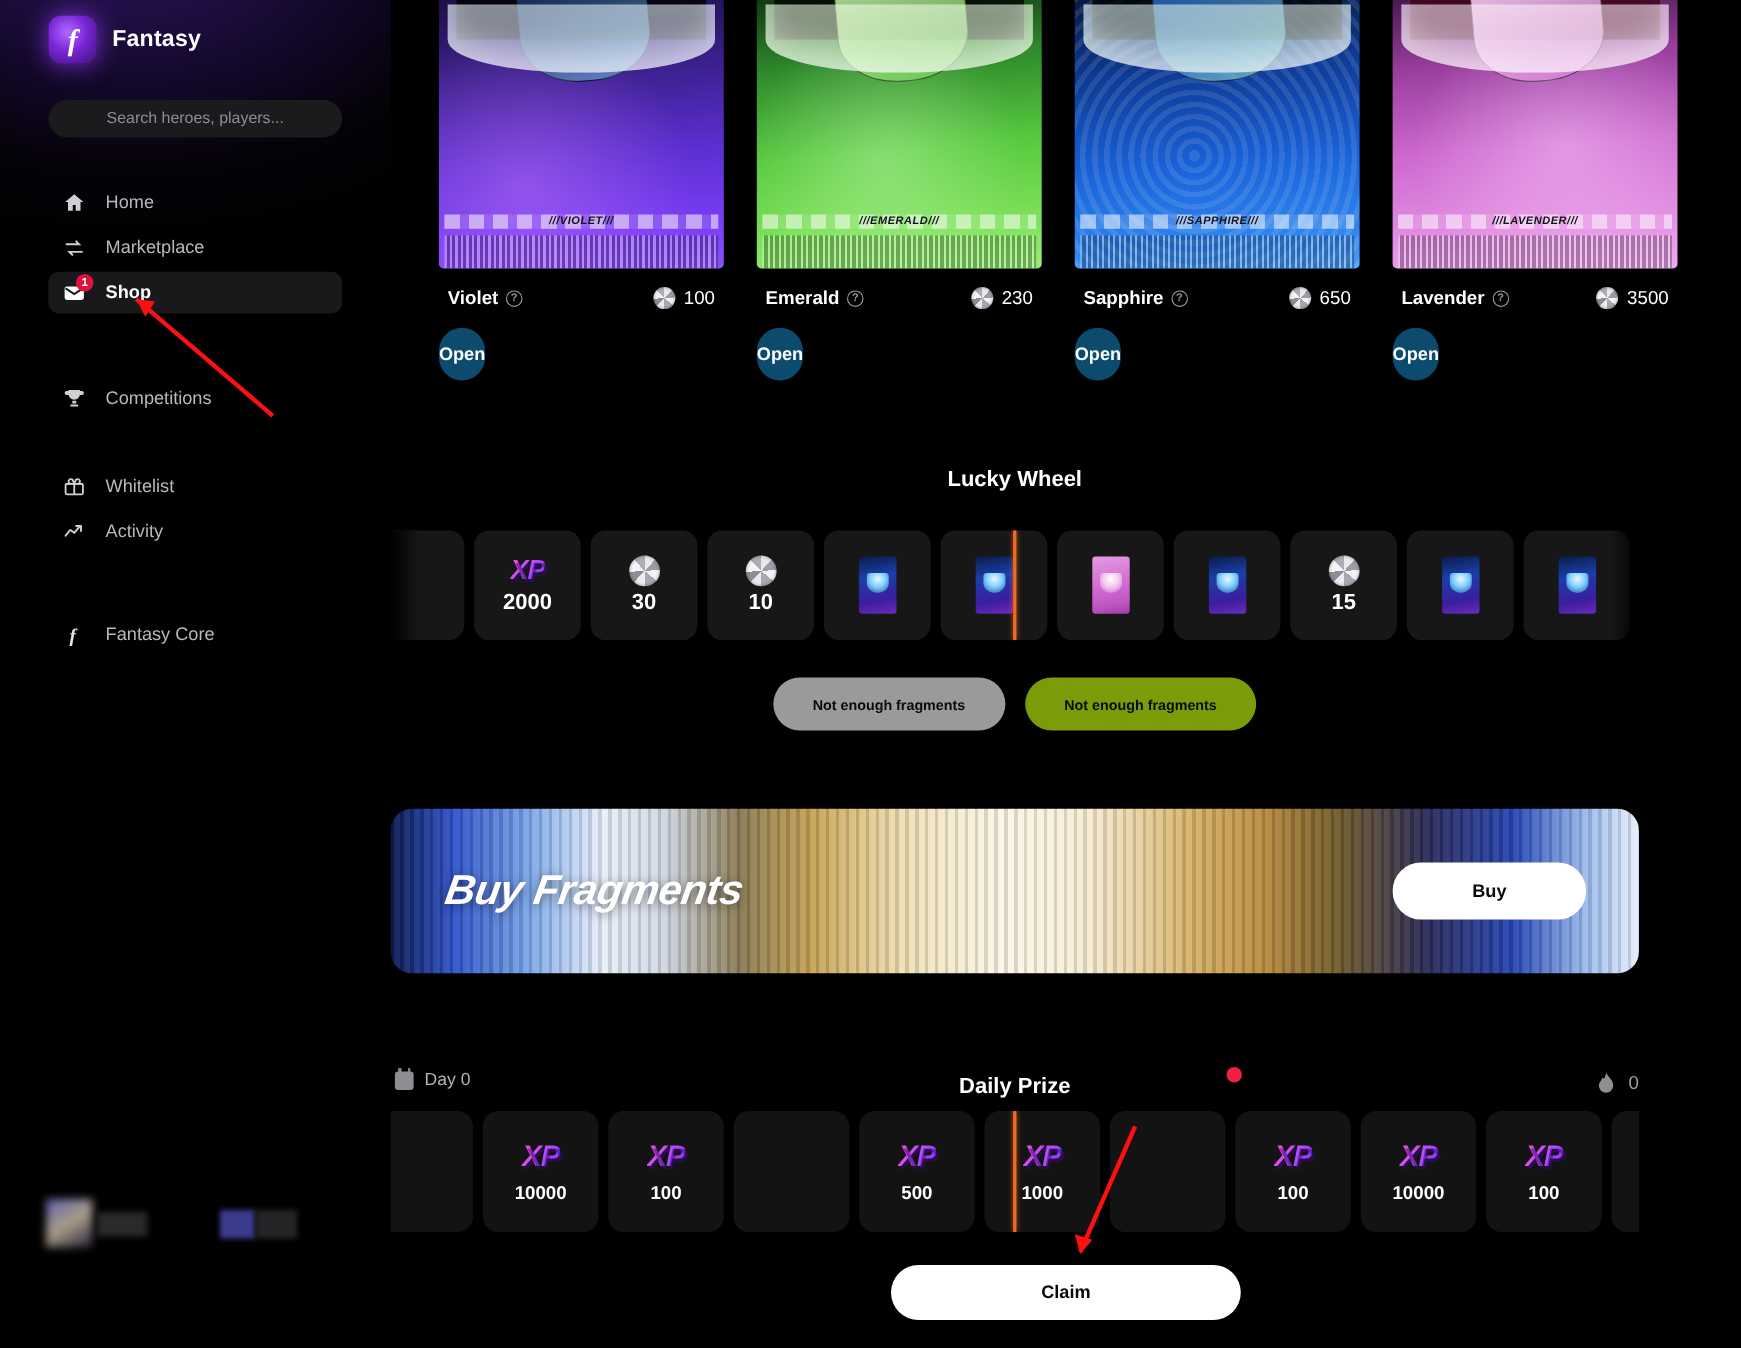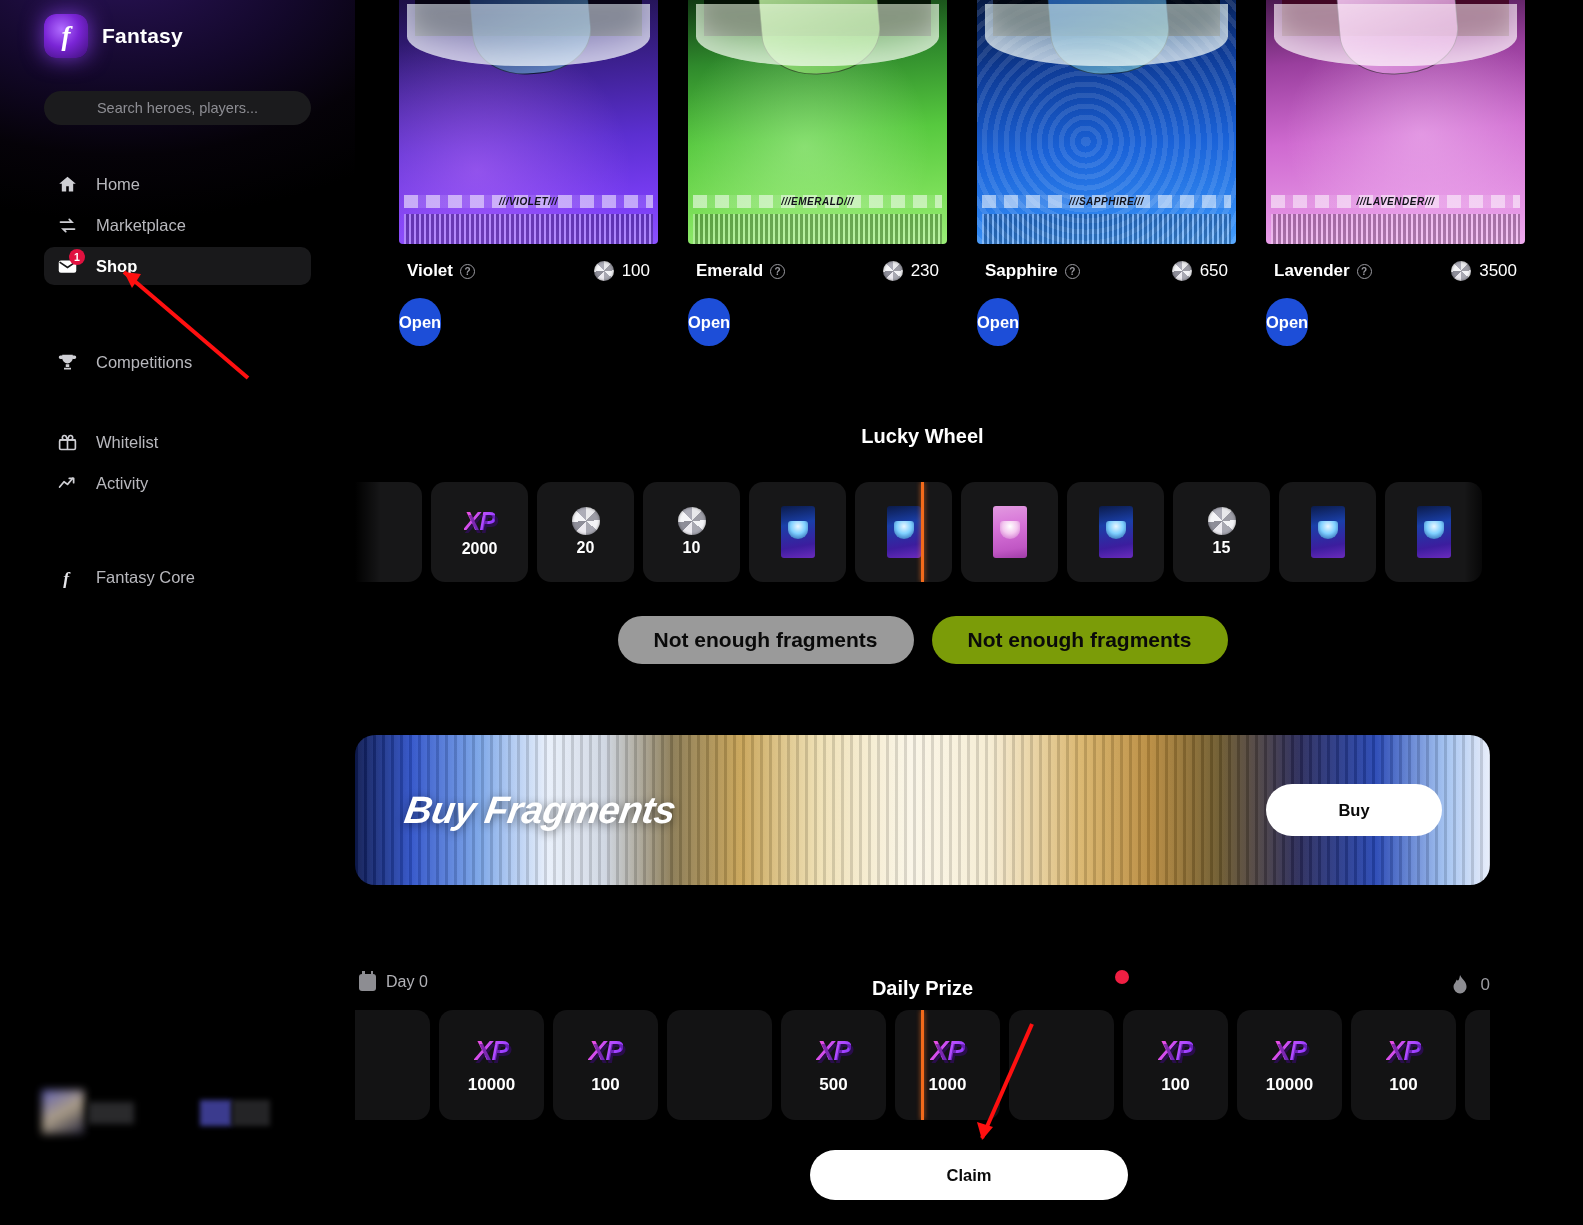--- a/index.html
+++ b/index.html
@@ -101,39 +101,39 @@
            font-size:10px; display:flex; align-items:center; justify-content:center; font-weight:700; }
   .price { display:flex; align-items:center; gap:8px; color:#fff; font-size:17px; }
   .frag-ico {
     width:20px; height:20px; border-radius:50%;
     background: conic-gradient(#e9e9ec 0 12%, #9d9da6 12% 24%, #f3f3f6 24% 36%, #a8a8b2 36% 50%, #eceaf0 50% 62%, #8e8e99 62% 74%, #f5f5f8 74% 88%, #adadb8 88% 100%);
     box-shadow: inset 0 0 3px rgba(0,0,0,.45);
     flex:0 0 20px;
   }
   .frag-ico.lg { width:28px; height:28px; flex:0 0 28px; }
   .open-btn {
-    margin-top:17px; height:48px; border-radius:26px; background:#1d4ed8;
+    margin-top:17px; height:48px; border-radius:26px; background:#0c4a6e;
     color:#fff; font-size:16.5px; font-weight:700;
     display:flex; align-items:center; justify-content:center; border:none; cursor:pointer;
     font-family:"Liberation Sans", sans-serif;
   }
 
   
   .section-title { text-align:center; color:#fff; font-size:20px; font-weight:700; }
   .wheel-wrap { position:absolute; left:0; top:425px; width:1135px; }
   .wheel-strip {
     position:relative; margin-top:34px; height:100px; overflow:hidden; width:1135px;
   }
   .strip-row { display:flex; gap:9px; position:absolute; left:-30px; top:0; }
   .tile {
     width:97px; height:100px; border-radius:14px; background:#171718;
     display:flex; flex-direction:column; align-items:center; justify-content:center; gap:4px;
     flex:0 0 97px;
   }
-  .tile-val { color:#fff; font-size:16px; font-weight:700; }
+  .tile-val { color:#fff; font-size:20px; font-weight:700; }
   .xp-ico {
     font-family:"Liberation Sans", sans-serif; font-style:italic; font-weight:800;
     font-size:25px; letter-spacing:-1px;
     background: linear-gradient(120deg,#ff4fd8 0%, #b44cff 55%, #7a2bff 100%);
     -webkit-background-clip:text; background-clip:text; color:transparent;
     text-shadow: 2px 3px 0 rgba(60,10,120,.55);
   }
   .xp-ico.big { font-size:27px; }
   .card-ico {
     width:34px; height:52px; border-radius:3px; position:relative; overflow:hidden;
@@ -150,21 +150,21 @@
     position:absolute; top:0; width:3px; height:100px; background:#f26a1b;
     box-shadow:0 0 5px rgba(242,106,27,.8); z-index:4;
   }
   .strip-fade-l, .strip-fade-r { position:absolute; top:0; height:100px; width:26px; z-index:3; pointer-events:none; }
   .strip-fade-l { left:0; background:linear-gradient(90deg,#000 0%, rgba(0,0,0,0) 100%); }
   .strip-fade-r { right:0; background:linear-gradient(270deg,#000 0%, rgba(0,0,0,0) 100%); }
 
   .wheel-btns { display:flex; justify-content:center; gap:18px; margin-top:34px; }
   .pill {
     height:48px; padding:0 36px; border-radius:26px; border:none; cursor:pointer;
-    font-size:21px; font-weight:700; color:#0a0a0a;
+    font-size:13px; font-weight:700; color:#0a0a0a;
     display:flex; align-items:center; justify-content:center;
     font-family:"Liberation Sans", sans-serif;
   }
   .pill.gray { background:#9a9a9a; }
   .pill.green { background:#7b9c08; }
 
   
   .banner {
     position:absolute; left:0; top:735px; width:1135px; height:150px; border-radius:20px;
     overflow:hidden;
@@ -422,21 +422,21 @@
 
           <div class="tile"></div>
 
           <div class="tile">
             <span class="xp-ico">XP</span>
             <span class="tile-val">2000</span>
           </div>
 
           <div class="tile">
             <span class="frag-ico lg"></span>
-            <span class="tile-val">20</span>
+            <span class="tile-val">30</span>
           </div>
 
           <div class="tile">
             <span class="frag-ico lg"></span>
             <span class="tile-val">10</span>
           </div>
 
           <div class="tile">
               <span class="card-ico"></span>
             </div>

